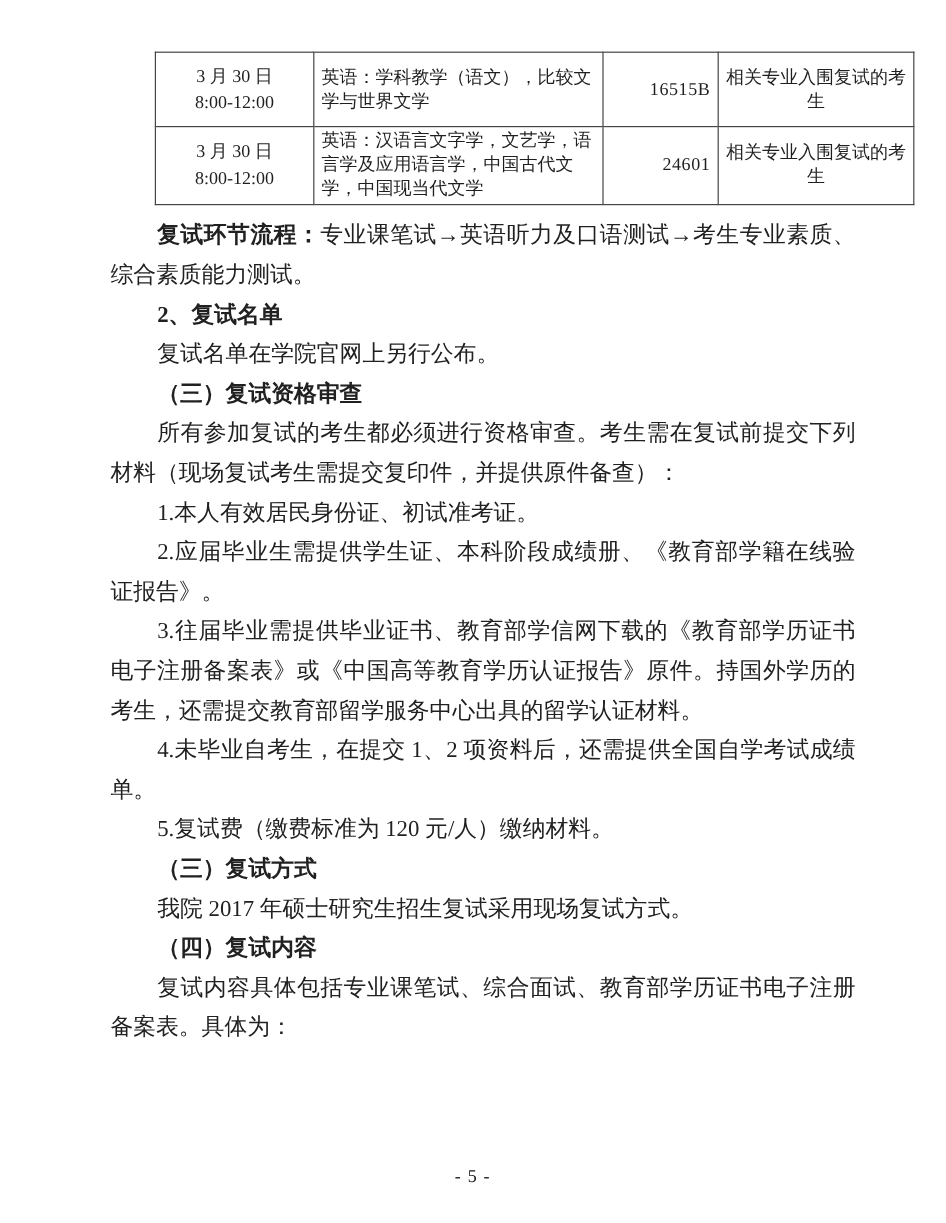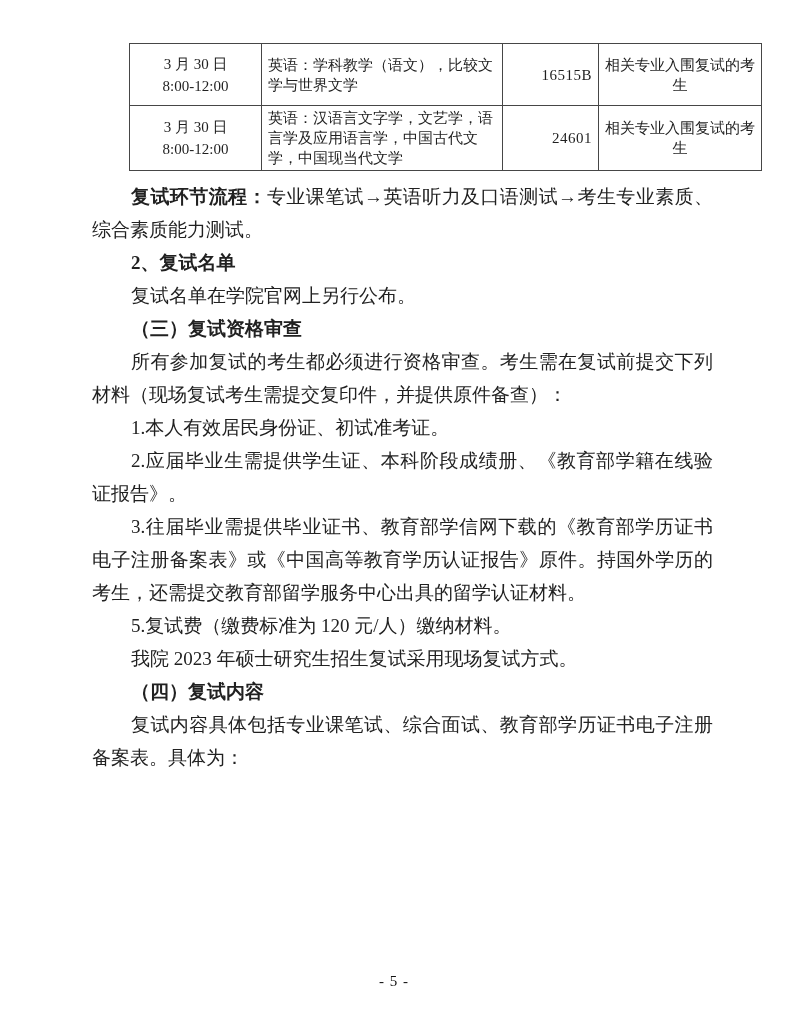--- a/index.html
+++ b/index.html
@@ -91,21 +91,23 @@
 
   <div class="doc-body">
     <p><span class="bold-lead">复试环节流程：</span><span>专业课笔试→英语听力及口语测试→考生专业素质、综合素质能力测试。</span></p>
     <p class="heading">2、复试名单</p>
     <p>复试名单在学院官网上另行公布。</p>
     <p class="heading">（三）复试资格审查</p>
     <p>所有参加复试的考生都必须进行资格审查。考生需在复试前提交下列材料（现场复试考生需提交复印件，并提供原件备查）：</p>
     <p>1.本人有效居民身份证、初试准考证。</p>
     <p>2.应届毕业生需提供学生证、本科阶段成绩册、《教育部学籍在线验证报告》。</p>
     <p>3.往届毕业需提供毕业证书、教育部学信网下载的《教育部学历证书电子注册备案表》或《中国高等教育学历认证报告》原件。持国外学历的考生，还需提交教育部留学服务中心出具的留学认证材料。</p>
+    <p>4.未毕业自考生，在提交 1、2 项资料后，还需提供全国自学考试成绩单。</p>
     <p>5.复试费（缴费标准为 120 元/人）缴纳材料。</p>
-    <p>我院 2023 年硕士研究生招生复试采用现场复试方式。</p>
+    <p class="heading">（三）复试方式</p>
+    <p>我院 2017 年硕士研究生招生复试采用现场复试方式。</p>
     <p class="heading">（四）复试内容</p>
     <p>复试内容具体包括专业课笔试、综合面试、教育部学历证书电子注册备案表。具体为：</p>
   </div>
 
   <div class="footer">- 5 -</div>
 
 </div>
 
 </body></html>

